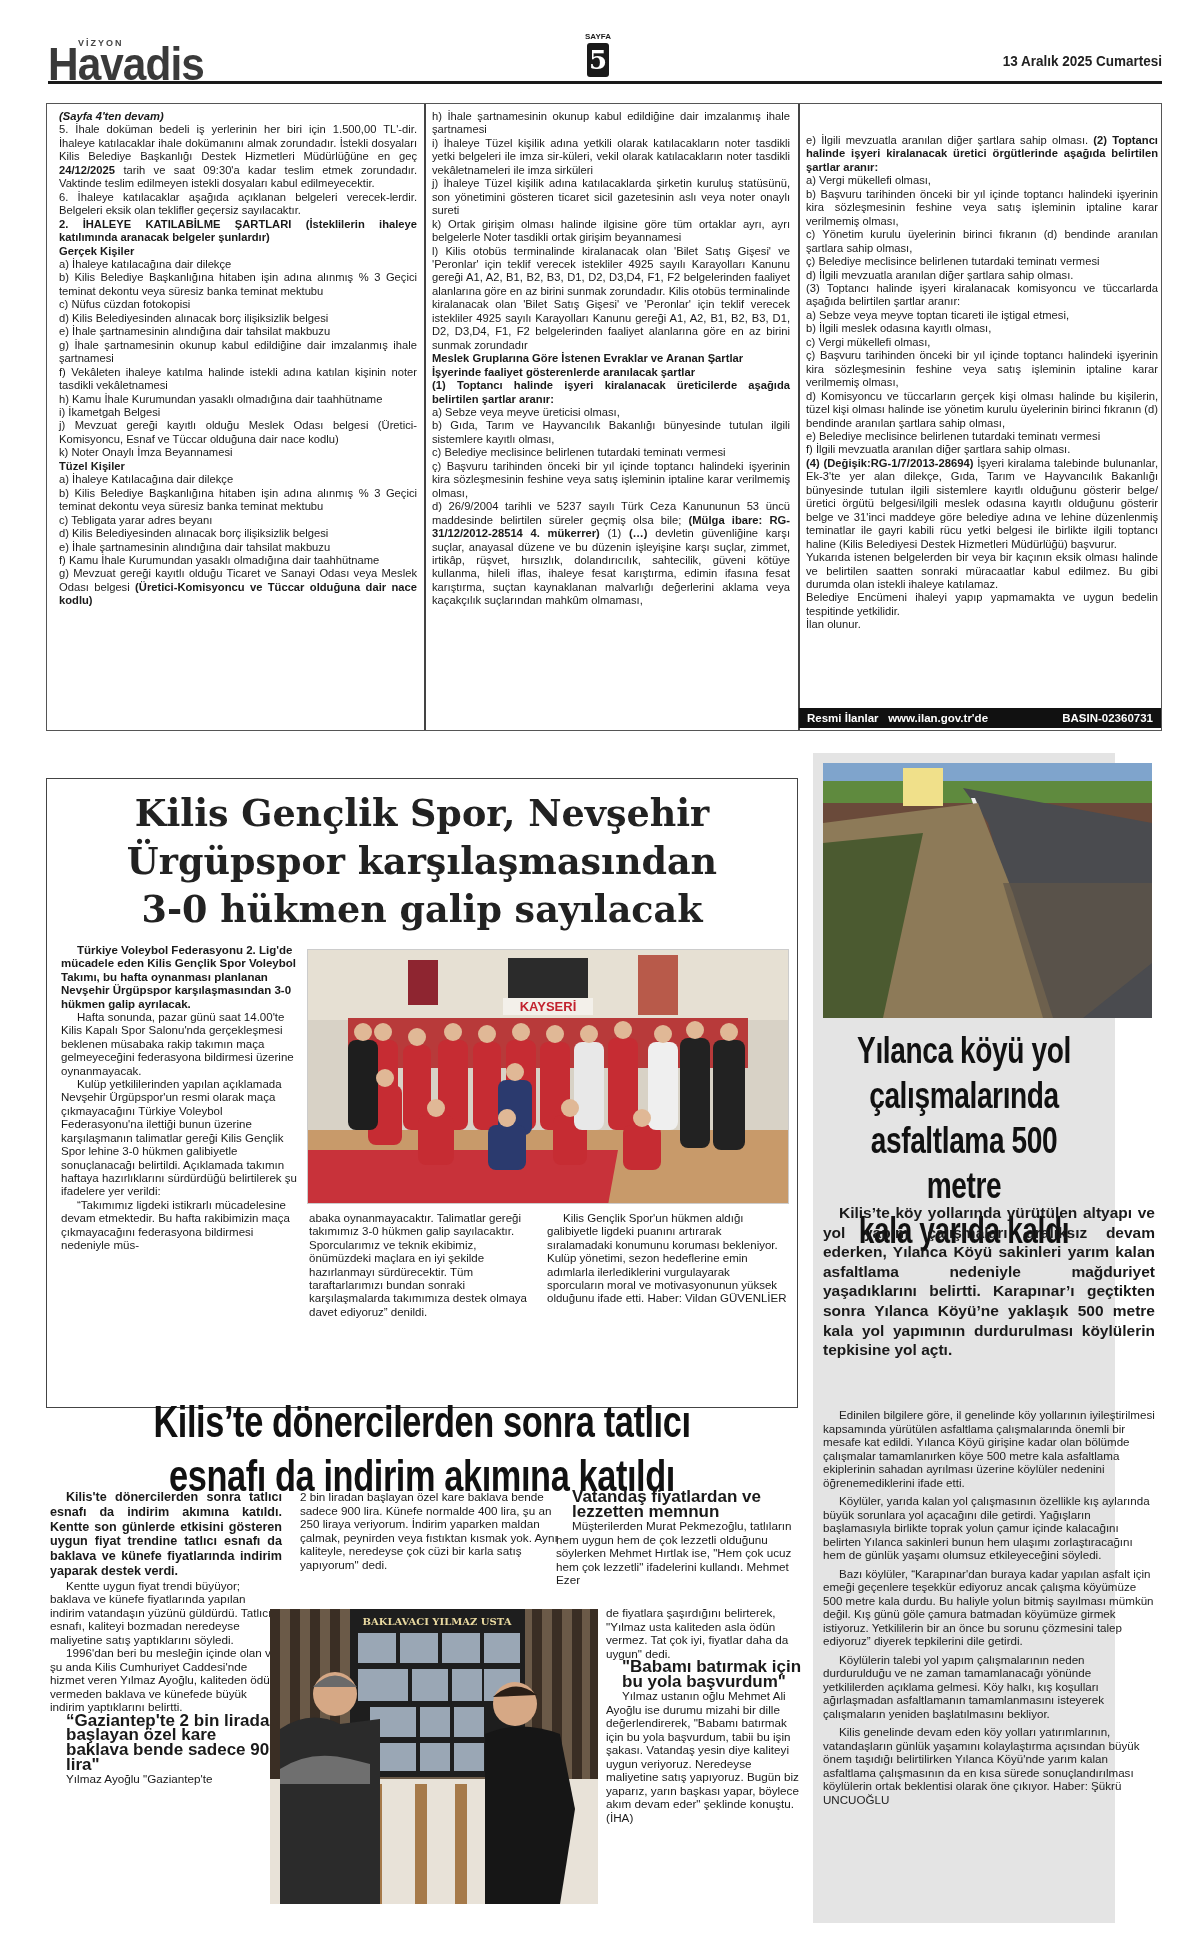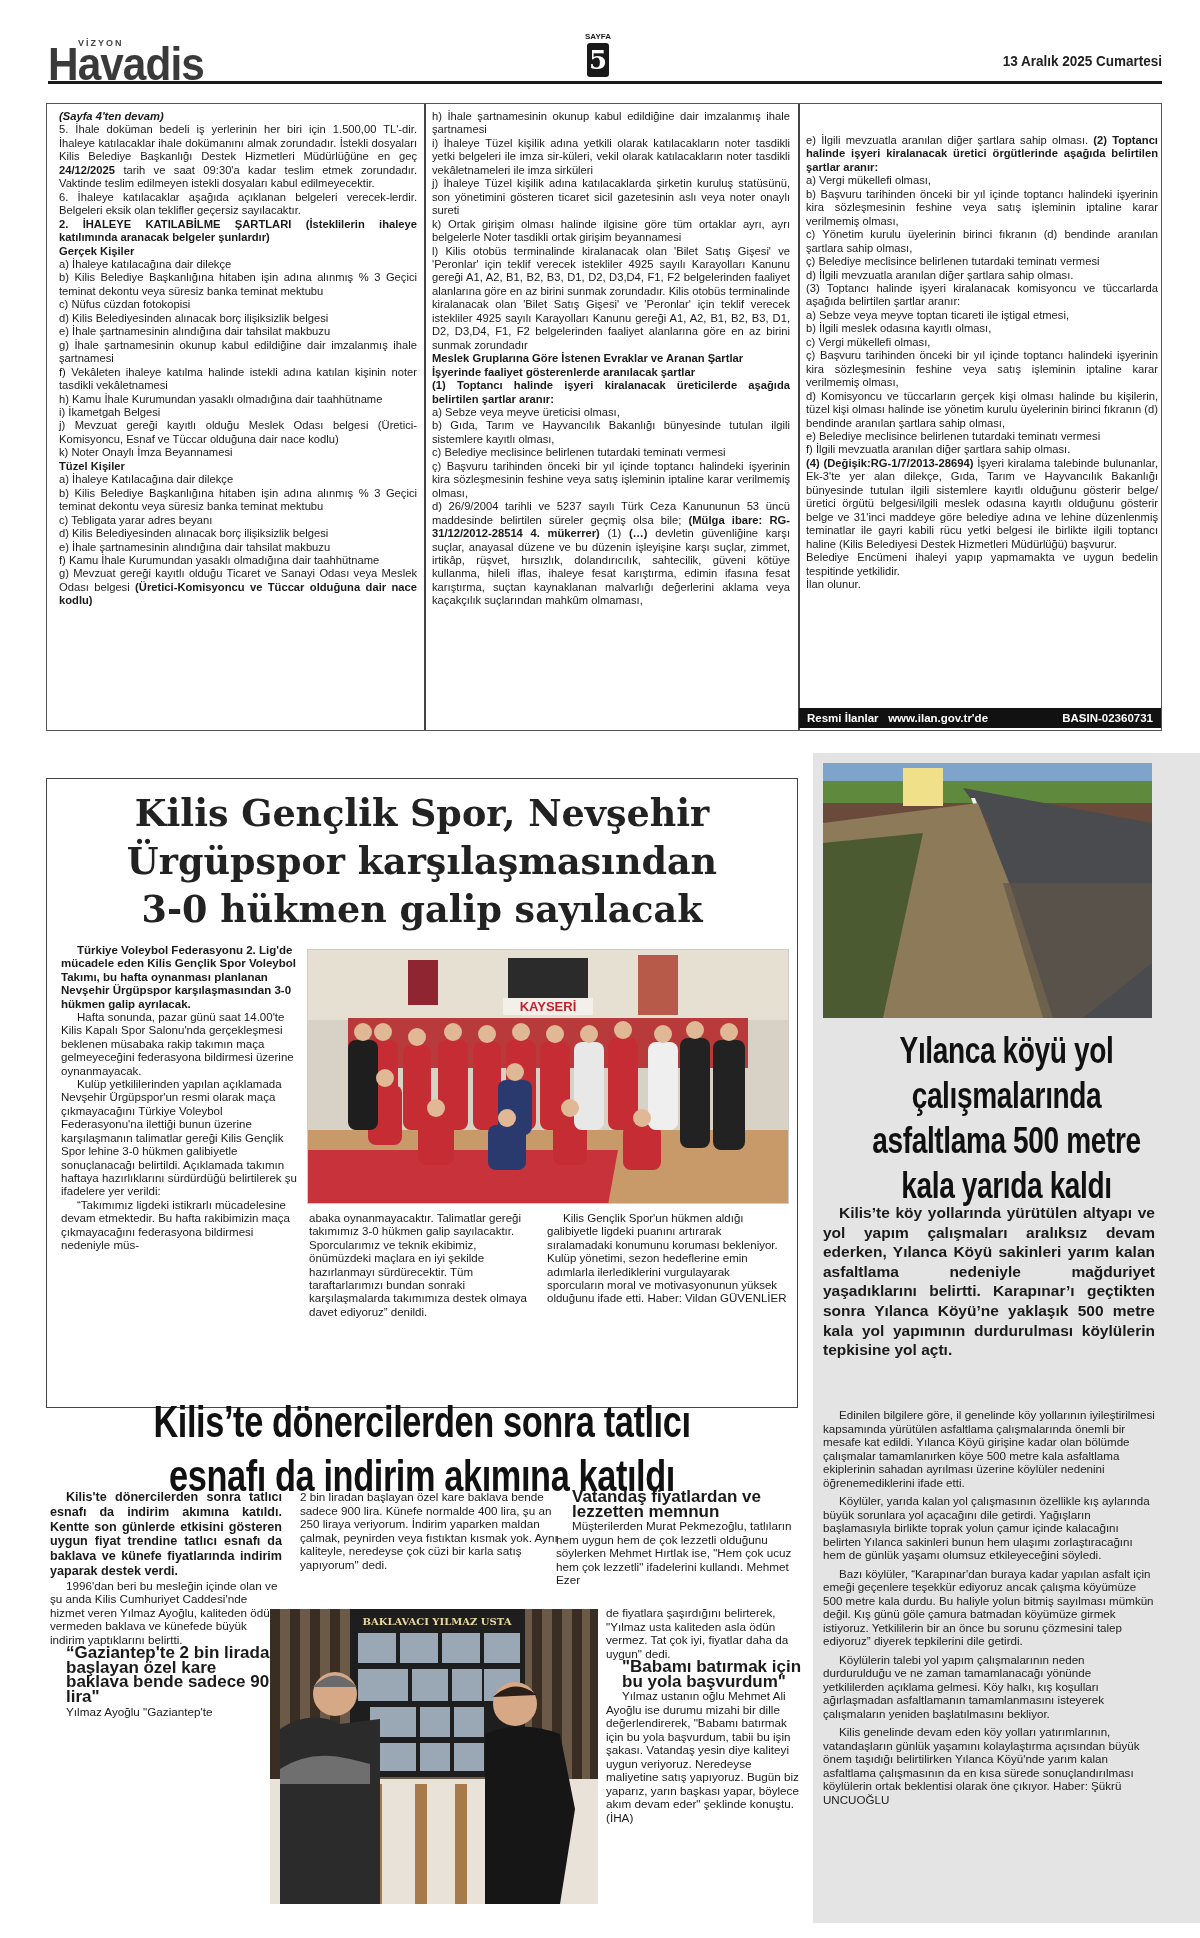--- a/index.html
+++ b/index.html
@@ -33,21 +33,21 @@
   .volley-box { position: absolute; left: 46px; top: 778px; width: 752px; height: 630px; border: 1.5px solid #444; }
   .volley-head { position: absolute; left: 0; top: 10px; width: 100%; text-align: center; font-family: "DejaVu Serif", serif; font-weight: bold; font-size: 38px; line-height: 48px; color: #222; transform: scaleX(0.96); }
   .volley-lead { position: absolute; left: 14px; top: 165px; width: 242px; font-size: 11.5px; line-height: 13.4px; }
   .volley-lead .bold { font-weight: bold; text-indent: 16px; }
   .indent { text-indent: 16px; }
   .volley-photo { position: absolute; left: 260px; top: 170px; width: 482px; height: 255px; overflow: hidden; border: 1px solid #ccc; }
   .volley-col2 { position: absolute; left: 262px; top: 433px; width: 230px; font-size: 11.5px; line-height: 13.4px; }
   .volley-col3 { position: absolute; left: 500px; top: 433px; width: 240px; font-size: 11.5px; line-height: 13.4px; }
 
   
-  .road-box { position: absolute; left: 813px; top: 753px; width: 387px; height: 1170px; background: #e4e4e4; }
+  .road-box { position: absolute; left: 813px; top: 753px; width: 302px; height: 1170px; background: #e4e4e4; }
   .road-photo { position: absolute; left: 10px; top: 10px; width: 329px; height: 255px; overflow: hidden; }
   .road-head { position: absolute; left: 0; top: 275px; width: 100%; text-align: center; font-family: "Liberation Sans", sans-serif; font-weight: bold; font-size: 36px; line-height: 45px; color: #111; transform: scaleX(0.78); letter-spacing: -0.5px; }
   .road-lead { position: absolute; left: 10px; top: 450px; width: 332px; font-weight: bold; font-size: 15.5px; line-height: 19.6px; text-align: justify; }
   .road-body { position: absolute; left: 10px; top: 655px; width: 332px; font-size: 11.6px; line-height: 13.5px; color: #222; }
   .road-body p { margin-bottom: 5px; text-indent: 16px; }
 
   
   .baklava-head { position: absolute; left: 46px; top: 1395px; width: 752px; text-align: center; font-weight: bold; font-size: 44px; line-height: 54px; color: #111; transform: scaleX(0.78); letter-spacing: -0.5px; }
   .bak-col1 { position: absolute; left: 50px; top: 1490px; width: 232px; font-size: 11.7px; line-height: 13.5px; }
   .bak-lead { font-weight: bold; font-size: 12.6px; line-height: 14.8px; text-indent: 16px; text-align: justify; margin-bottom: 0; }
@@ -128,20 +128,21 @@
       <p>d) İlgili mevzuatla aranılan diğer şartlara sahip olması.</p>
       <p>(3) Toptancı halinde işyeri kiralanacak komisyoncu ve tüccarlarda aşağıda belirtilen şartlar aranır:</p>
       <p>a) Sebze veya meyve toptan ticareti ile iştigal etmesi,</p>
       <p>b) İlgili meslek odasına kayıtlı olması,</p>
       <p>c) Vergi mükellefi olması,</p>
       <p>ç) Başvuru tarihinden önceki bir yıl içinde toptancı halindeki işyerinin kira sözleşmesinin feshine veya satış işleminin iptaline karar verilmemiş olması,</p>
       <p>d) Komisyoncu ve tüccarların gerçek kişi olması halinde bu kişilerin, tüzel kişi olması halinde ise yönetim kurulu üyelerinin birinci fıkranın (d) bendinde aranılan şartlara sahip olması,</p>
       <p>e) Belediye meclisince belirlenen tutardaki teminatı vermesi</p>
       <p>f) İlgili mevzuatla aranılan diğer şartlara sahip olması.</p>
       <p><b>(4) (Değişik:RG-1/7/2013-28694)</b> İşyeri kiralama talebinde bulunanlar, Ek-3'te yer alan dilekçe, Gıda, Tarım ve Hayvancılık Bakanlığı bünyesinde tutulan ilgili sistemlere kayıtlı olduğunu gösterir belge/üretici örgütü belgesi/ilgili meslek odasına kayıtlı olduğunu gösterir belge ve 31'inci maddeye göre belediye adına ve lehine düzenlenmiş teminatlar ile gayri kabili rücu yetki belgesi ile birlikte ilgili toptancı haline (Kilis Belediyesi Destek Hizmetleri Müdürlüğü) başvurur.</p>
+      <p>Yukarıda istenen belgelerden bir veya bir kaçının eksik olması halinde ve belirtilen saatten sonraki müracaatlar kabul edilmez. Bu gibi durumda olan istekli ihaleye katılamaz.</p>
       <p>Belediye Encümeni ihaleyi yapıp yapmamakta ve uygun bedelin tespitinde yetkilidir.</p>
       <p>İlan olunur.</p>
     </div>
   <div class="notice-footer">
     <span style="white-space:pre;">Resmi İlanlar   www.ilan.gov.tr'de</span>
     <span>BASIN-02360731</span>
   </div>
 </div>
 
 <div class="volley-box">
@@ -243,20 +244,21 @@
     <p>Kilis genelinde devam eden köy yolları yatırımlarının, vatandaşların günlük yaşamını kolaylaştırma açısından büyük önem taşıdığı belirtilirken Yılanca Köyü'nde yarım kalan asfaltlama çalışmasının da en kısa sürede sonuçlandırılması köylülerin ortak beklentisi olarak öne çıkıyor. Haber: Şükrü UNCUOĞLU</p>
   </div>
 </div>
 
 <div class="baklava-head">
   <div>Kilis’te dönercilerden sonra tatlıcı</div>
   <div>esnafı da indirim akımına katıldı</div>
 </div>
 <div class="bak-col1">
   <p class="bak-lead">Kilis'te dönercilerden sonra tatlıcı esnafı da indirim akımına katıldı. Kentte son günlerde etkisini gösteren uygun fiyat trendine tatlıcı esnafı da baklava ve künefe fiyatlarında indirim yaparak destek verdi.</p>
+  <p class="indent">Kentte uygun fiyat trendi büyüyor; baklava ve künefe fiyatlarında yapılan indirim vatandaşın yüzünü güldürdü. Tatlıcı esnafı, kaliteyi bozmadan neredeyse maliyetine satış yaptıklarını söyledi.</p>
   <p class="indent">1996'dan beri bu mesleğin içinde olan ve şu anda Kilis Cumhuriyet Caddesi'nde hizmet veren Yılmaz Ayoğlu, kaliteden ödün vermeden baklava ve künefede büyük indirim yaptıklarını belirtti.</p>
   <p class="bak-sub">“Gaziantep'te 2 bin liradan başlayan özel kare baklava bende sadece 900 lira"</p>
   <p class="indent">Yılmaz Ayoğlu "Gaziantep'te</p>
 </div>
 <div class="bak-col2">2 bin liradan başlayan özel kare baklava bende sadece 900 lira. Künefe normalde 400 lira, şu an 250 liraya veriyorum. İndirim yaparken maldan çalmak, peynirden veya fıstıktan kısmak yok. Aynı kaliteyle, neredeyse çok cüzi bir karla satış yapıyorum" dedi.</div>
 <div class="bak-col3">
   <p class="bak-sub" style="padding-left:16px;">Vatandaş fiyatlardan ve lezzetten memnun</p>
   <p class="indent">Müşterilerden Murat Pekmezoğlu, tatlıların hem uygun hem de çok lezzetli olduğunu söylerken Mehmet Hırtlak ise, "Hem çok ucuz hem çok lezzetli" ifadelerini kullandı. Mehmet Ezer</p>
 </div>
 <div class="bak-col3b" style="top:1606px;">

